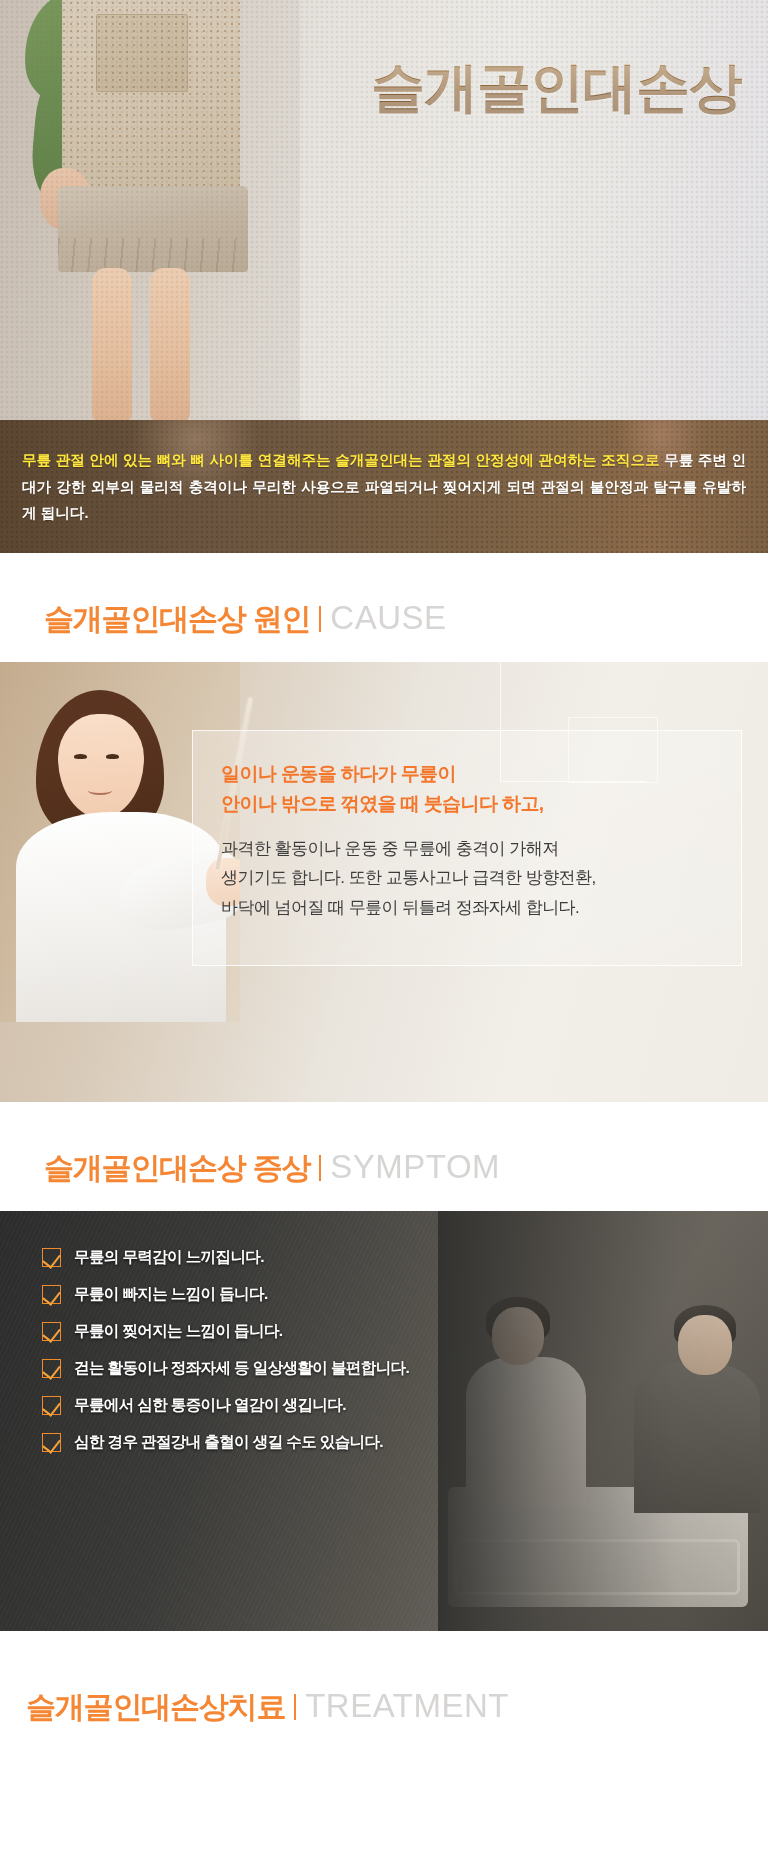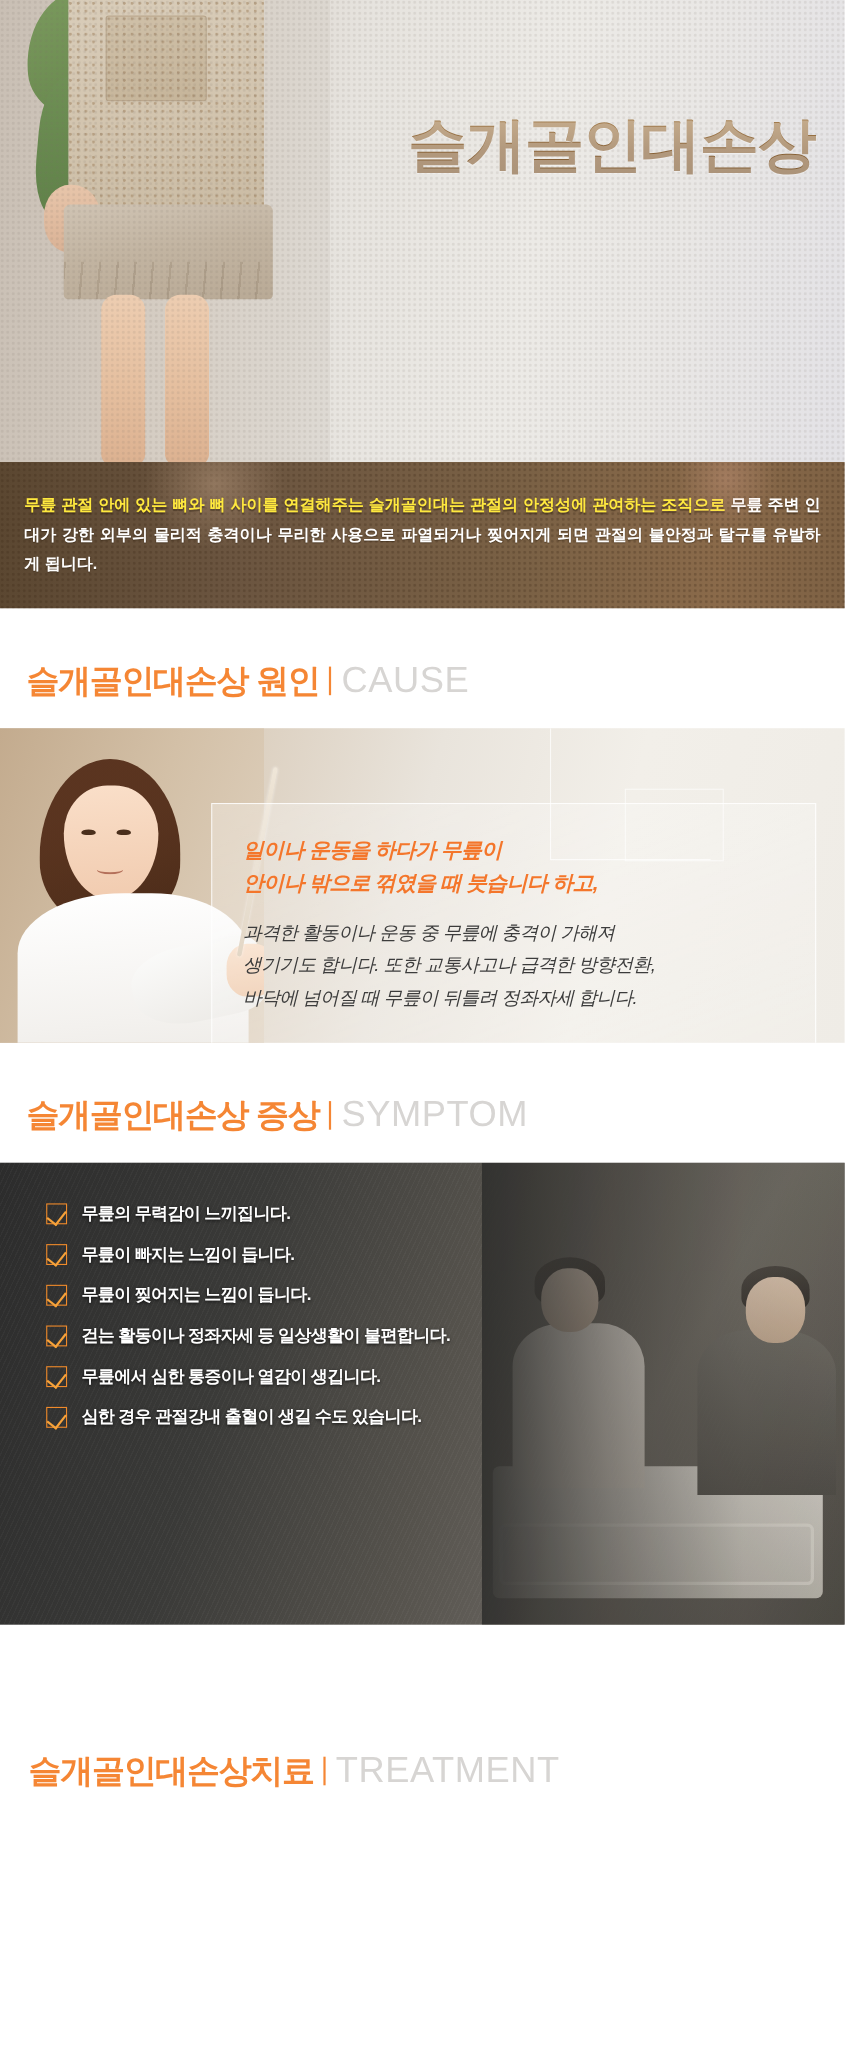--- a/index.html
+++ b/index.html
@@ -85,21 +85,20 @@
   .hero-title {
     position:absolute; right:26px; top:52px;
     font-size:54px; font-weight:700; letter-spacing:-1px;
     color:#8a6a3d;
     background:linear-gradient(180deg,#a6norm 0%,#8a6a3d 100%);
     background:linear-gradient(180deg,#b08a58 0%,#8a6338 55%,#7a5630 100%);
     -webkit-background-clip:text; background-clip:text;
     -webkit-text-fill-color:transparent;
     text-shadow:0 1px 0 rgba(255,255,255,.35);
     white-space:nowrap;
-    margin-top:44px;
   }
   .hero-sub {
     position:absolute; right:28px; top:128px;
     width:450px; text-align:center;
     border-top:1px solid rgba(255,255,255,.85);
     padding-top:9px;
     font-size:13.5px; letter-spacing:5.5px; font-weight:400;
     color:#ffffff; opacity:.92;
     white-space:nowrap;
   }
@@ -132,44 +131,43 @@
     position:relative;
     font-size:14.6px; font-weight:700; line-height:1.82;
     color:#ffe93e;
     text-align:justify;
     text-shadow:0 1px 1px rgba(40,26,12,.45);
   }
   .intro p .w { color:#ffffff; }
 
   
   .sec-head {
-    padding:46px 0 22px 24px;
+    padding:46px 0 22px 44px;
     display:flex; align-items:baseline; gap:0;
   }
   .sec-head .ko {
     font-size:30px; font-weight:700; letter-spacing:-1.2px;
     color:#f58634;
     white-space:nowrap;
   }
   .sec-head .bar {
     display:inline-block; width:2px; height:26px;
     background:#f58634; margin:0 9px; position:relative; top:3px;
   }
   .sec-head .en {
     font-size:33px; font-weight:400; letter-spacing:.5px;
     color:#d7d5d3;
     white-space:nowrap;
   }
 
   
   .cause {
-    position:relative; height:286px;
+    position:relative; height:440px;
     background:linear-gradient(105deg,#cdbba7 0%,#d9cbb9 22%,#e9e4dc 48%,#f2efe9 70%,#efece6 100%);
     overflow:hidden;
-    font-style:italic;
   }
   .cause-doc {
     position:absolute; left:0; top:0; width:240px; height:360px; overflow:hidden;
   }
   .doc-bg { position:absolute; inset:0; background:linear-gradient(110deg,#c3ab8e 0%,#d3c0a7 45%,#e2d6c6 100%); }
   .doc-hair {
     position:absolute; left:36px; top:28px; width:128px; height:150px;
     background:linear-gradient(165deg,#5a3420 0%,#45271644 100%),
                linear-gradient(160deg,#6b4026 0%,#4a2b18 100%);
     border-radius:52% 52% 42% 42% / 62% 60% 40% 40%;
@@ -319,21 +317,21 @@
     transform:rotate(38deg); transform-origin:center;
   }
   .sym-item .txt {
     font-size:15.5px; font-weight:700; letter-spacing:-.6px;
     color:#ffffff;
     text-shadow:0 1px 3px rgba(0,0,0,.8);
     white-space:nowrap;
   }
 
   
-  .treat-head { padding:72px 0 34px 26px;margin-top:41px; }
+  .treat-head { padding:56px 0 34px 26px; }
 </style>
 </head>
 <body>
 
 <div class="page">
 
   <section class="hero">
     <div class="hero-fig">
       <div class="fg-wall"></div>
       <div class="fg-sweater"></div>

